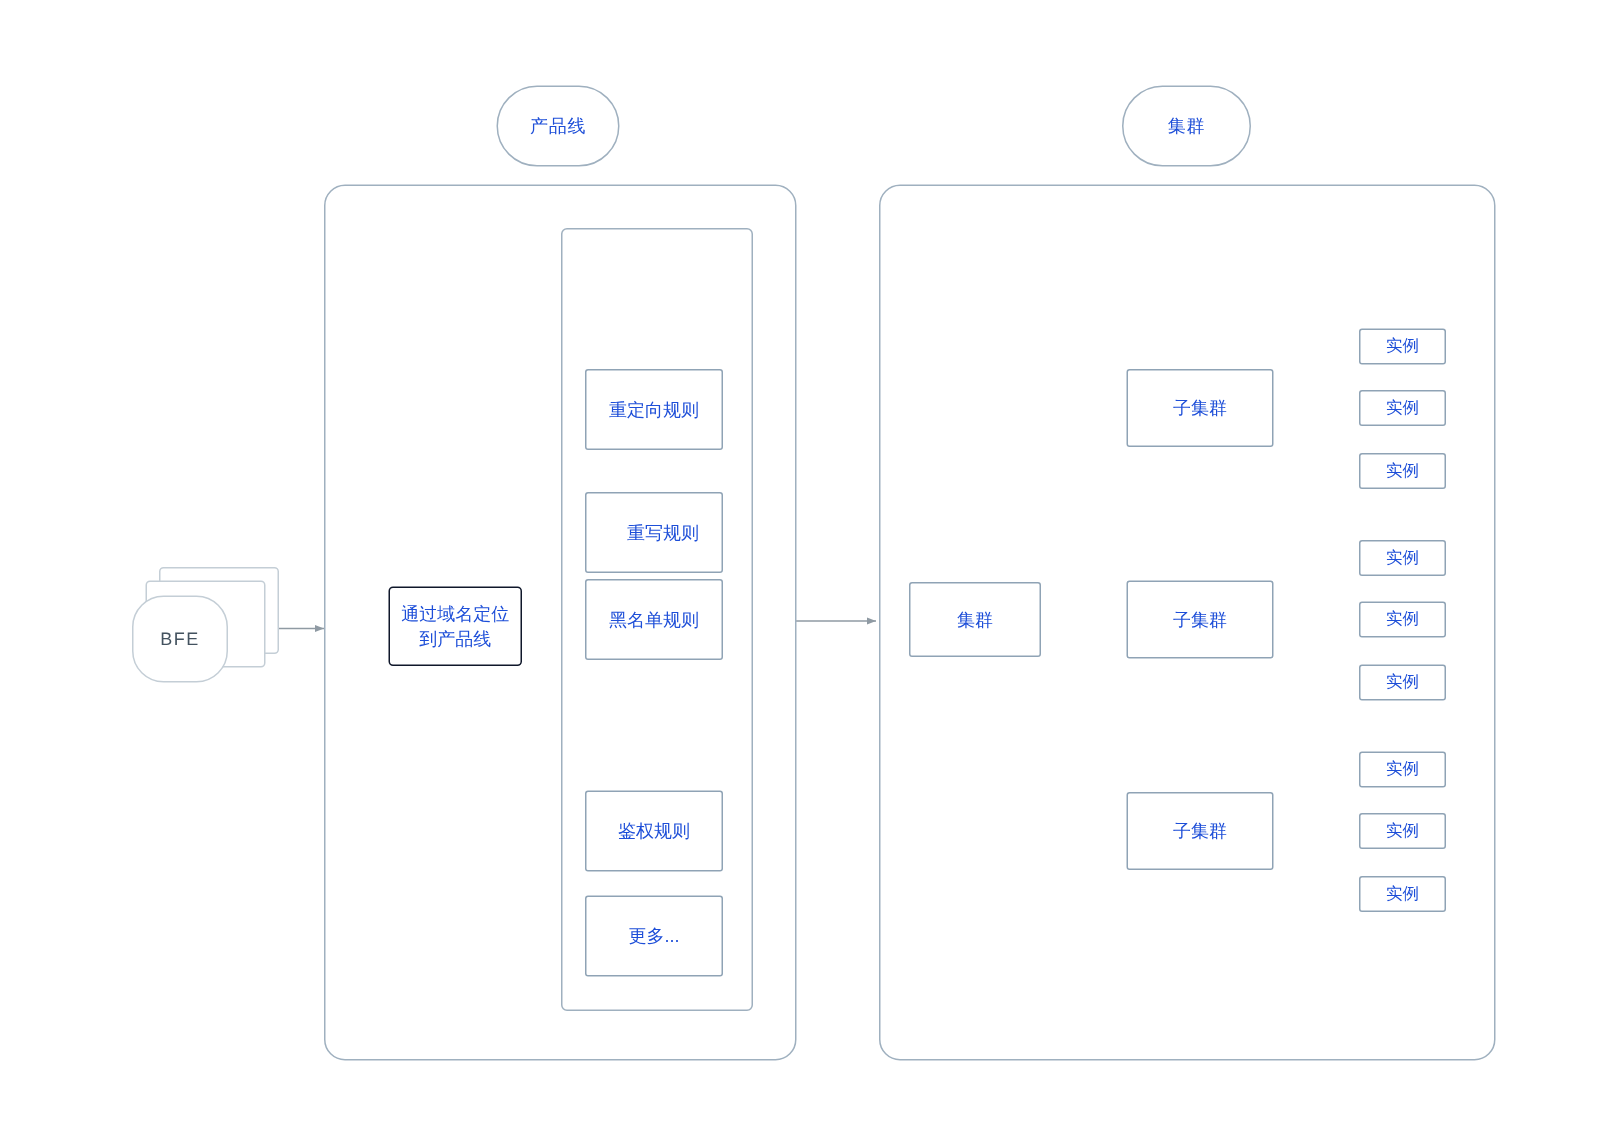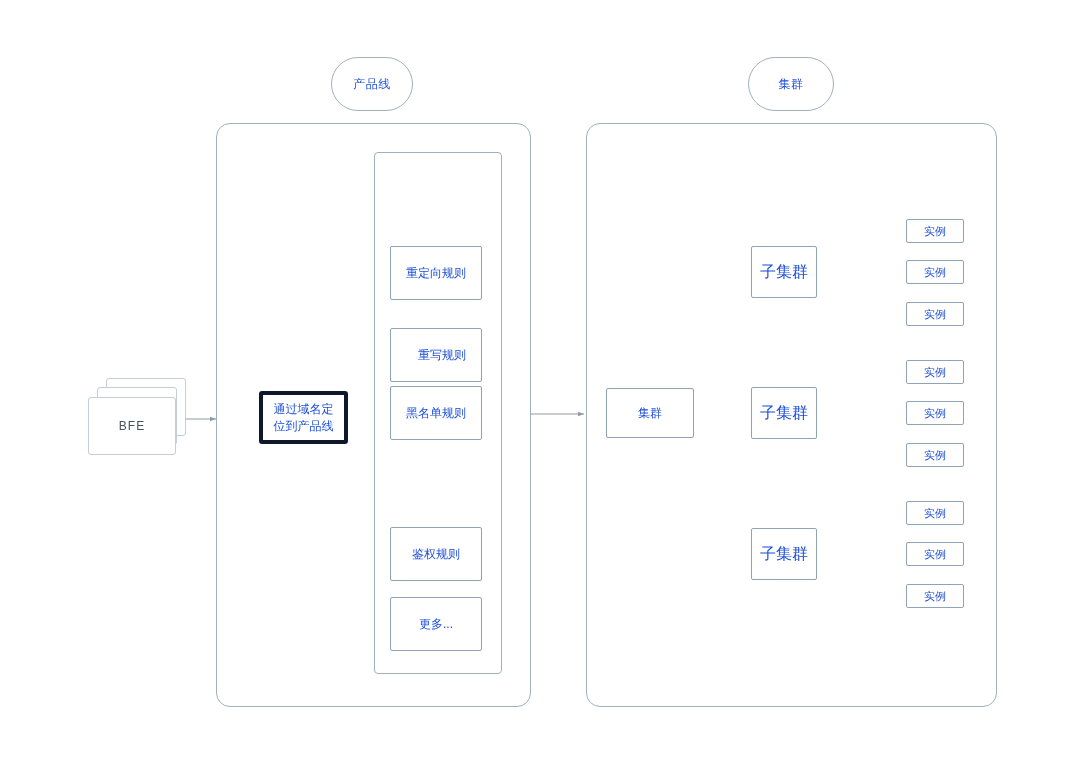--- a/index.html
+++ b/index.html
@@ -65,43 +65,43 @@
     background: #ffffff;
   }
 
   
   .rect {
     border: 1px solid #8fa3b5;
     border-radius: 2px;
     font-size: 12px;
   }
   .rect-soft {
-    border: 4px solid #0f172a;
+    border: 1px solid #0f172a;
     border-radius: 3px;
     font-size: 12px;
   }
 
   .rule-box {
     width: 92px;
     height: 54px;
     left: 390px;
   }
 
   .instance-box {
     width: 58px;
     height: 24px;
     left: 906px;
     font-size: 11px;
   }
 
   .subcluster-box {
-    width: 66px;
+    width: 98px;
     height: 52px;
     left: 751px;
-    font-size: 16px;
+    font-size: 12px;
   }
 
   .bfe-layer {
     position: absolute;
     box-sizing: border-box;
     background: #ffffff;
     border: 1px solid #c4ced6;
     border-radius: 3px;
   }
 
@@ -172,21 +172,21 @@
     <span>产品线</span>
   </div>
 
   <div class="node pill" style="left:748px; top:57px; width:86px; height:54px;">
     <span>集群</span>
   </div>
 
   <div style="position:absolute; left:88px; top:378px; width:98px; height:78px;">
     <div class="bfe-layer" style="left:18px; top:0px; width:80px; height:58px;"></div>
     <div class="bfe-layer" style="left:9px; top:9px; width:80px; height:58px;"></div>
-    <div class="bfe-front" style="left:0px; top:19px; width:88px; height:58px;">
+    <div class="bfe-front" style="left:0px; top:19px; width:64px; height:58px;border-radius:21px;">
       <span>BFE</span>
     </div>
   </div>
 
   <div class="container-frame" style="position:absolute; left:216px; top:123px; width:313px; height:582px;"></div>
 
   <div class="node rect-soft" style="left:259px; top:391px; width:89px; height:53px;">
     <span class="wrap-text">通过域名定位到产品线</span>
   </div>
 

